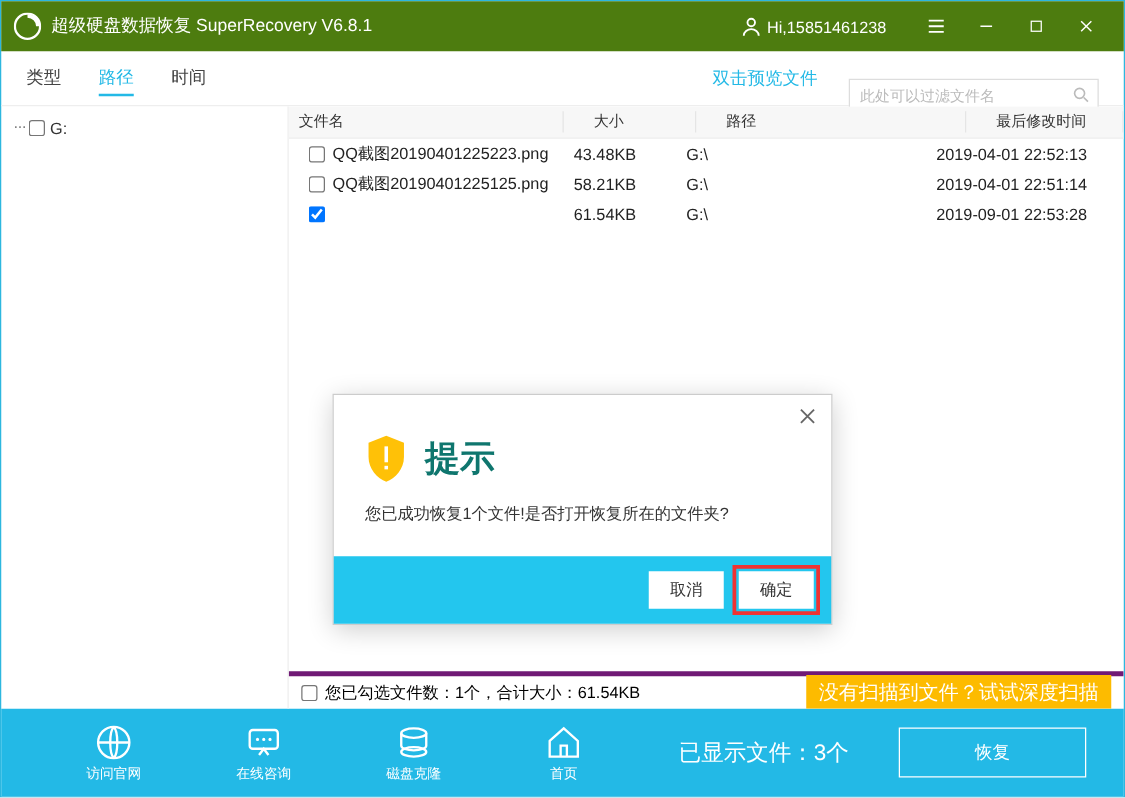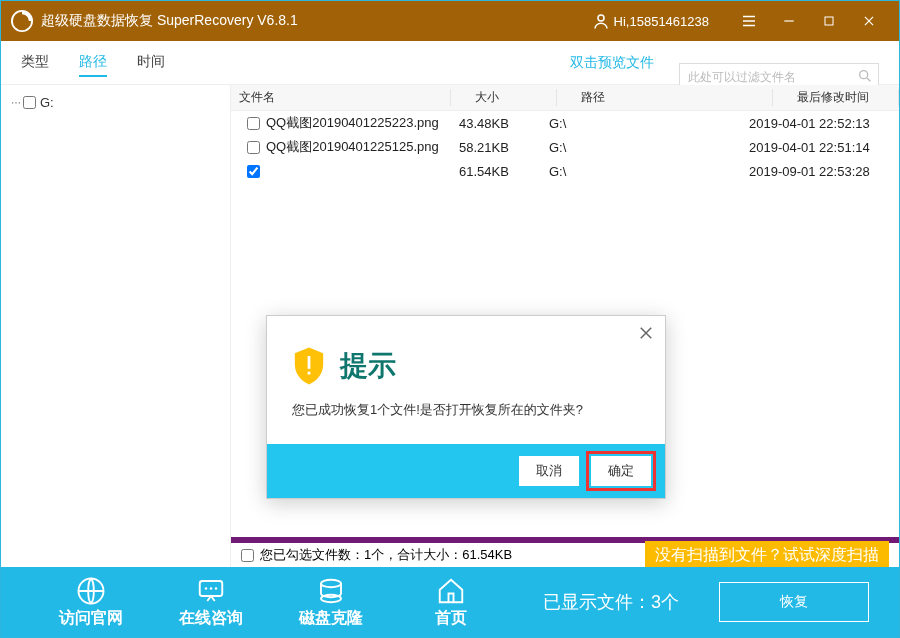--- a/index.html
+++ b/index.html
@@ -1,18 +1,18 @@
 <!DOCTYPE html>
 <html><head>
 <meta charset="utf-8">
 <style>
   * { box-sizing: border-box; margin:0; padding:0; font-family: "Microsoft YaHei", Arial, sans-serif; }
   body { background:#f0f0f0; width:900px; height:638px; overflow:hidden; }
   .window { width:900px; height:638px; background:#fff; display:flex; flex-direction:column; border:1px solid #2db7df; }
-  .titlebar { height:40px; background:#a16207; color:#fff; display:flex; align-items:center; padding:0 10px; }
+  .titlebar { height:40px; background:#4d7c0f; color:#fff; display:flex; align-items:center; padding:0 10px; }
   .titlebar .logo { width:22px; height:22px; margin-right:8px; }
   .titlebar .title { font-size:14px; flex:0 0 auto; }
   .titlebar .spacer { flex:1; }
   .titlebar .user { display:flex; align-items:center; font-size:13px; margin-right:20px; cursor:pointer; }
   .titlebar .user svg { margin-right:4px; }
   .titlebar .winbtn { width:40px; height:40px; display:flex; align-items:center; justify-content:center; cursor:pointer; }
   .toolbar { height:44px; display:flex; align-items:center; padding:0 20px; border-bottom:1px solid #eee; }
   .tabs { display:flex; gap:30px; font-size:14px; color:#444; }
   .tabs .tab { cursor:pointer; padding:4px 0; }
   .tabs .tab.active { color:#23b9e6; border-bottom:2px solid #23b9e6; }
@@ -32,25 +32,25 @@
   .colhdr div { padding:0 8px; border-right:1px solid #e5e5e5; }
   .col-name { width:220px; }
   .col-size { width:90px; }
   .col-path { width:200px; }
   .col-date { flex:1; }
   .rows { font-size:13px; color:#222; }
   .row { display:flex; height:24px; align-items:center; }
   .row .col-name { display:flex; align-items:center; gap:6px; }
   .row input[type=checkbox] { margin-left:8px; }
   .row div { padding:0 8px; white-space:nowrap; overflow:hidden; text-overflow:ellipsis; }
-  .summary { height:30px; display:flex; align-items:center; font-size:13px; border-top:6px solid #701a75; padding:0 10px; }
+  .summary { height:30px; display:flex; align-items:center; font-size:13px; border-top:4px solid #701a75; padding:0 10px; }
   .summary .spacer { flex:1; }
   .summary .deepscan { background:#fdbb00; color:#fff; font-size:16px; padding:4px 10px; cursor:pointer; }
   .bottombar { height:70px; background:#23b9e6; display:flex; align-items:center; padding:0 30px; color:#fff; }
-  .bitem { display:flex; flex-direction:column; align-items:center; width:120px; font-size:16px; cursor:pointer;font-weight:bold; }
+  .bitem { display:flex; flex-direction:column; align-items:center; width:120px; font-size:11px; cursor:pointer; }
   .bitem svg { margin-bottom:2px; }
   .bottombar .spacer { flex:1; }
   .countlbl { font-size:18px; margin-right:40px; }
   .restorebtn { width:150px; height:40px; border:1px solid #fff; display:flex; align-items:center; justify-content:center; font-size:14px; cursor:pointer; }
   
   .dialog { position:absolute; left:265px; top:230px; width:400px; background:#fff; border:1px solid #ccc; box-shadow:0 4px 20px rgba(0,0,0,0.2); }
   .dialog .dhead { display:flex; justify-content:flex-end; padding:8px 10px 0 10px; }
   .dialog .dclose { cursor:pointer; color:#666; }
   .dialog .dtitle { display:flex; align-items:center; padding:0 25px 15px 25px; }
   .dialog .dtitle .shield { width:34px; height:40px; margin-right:14px; }

